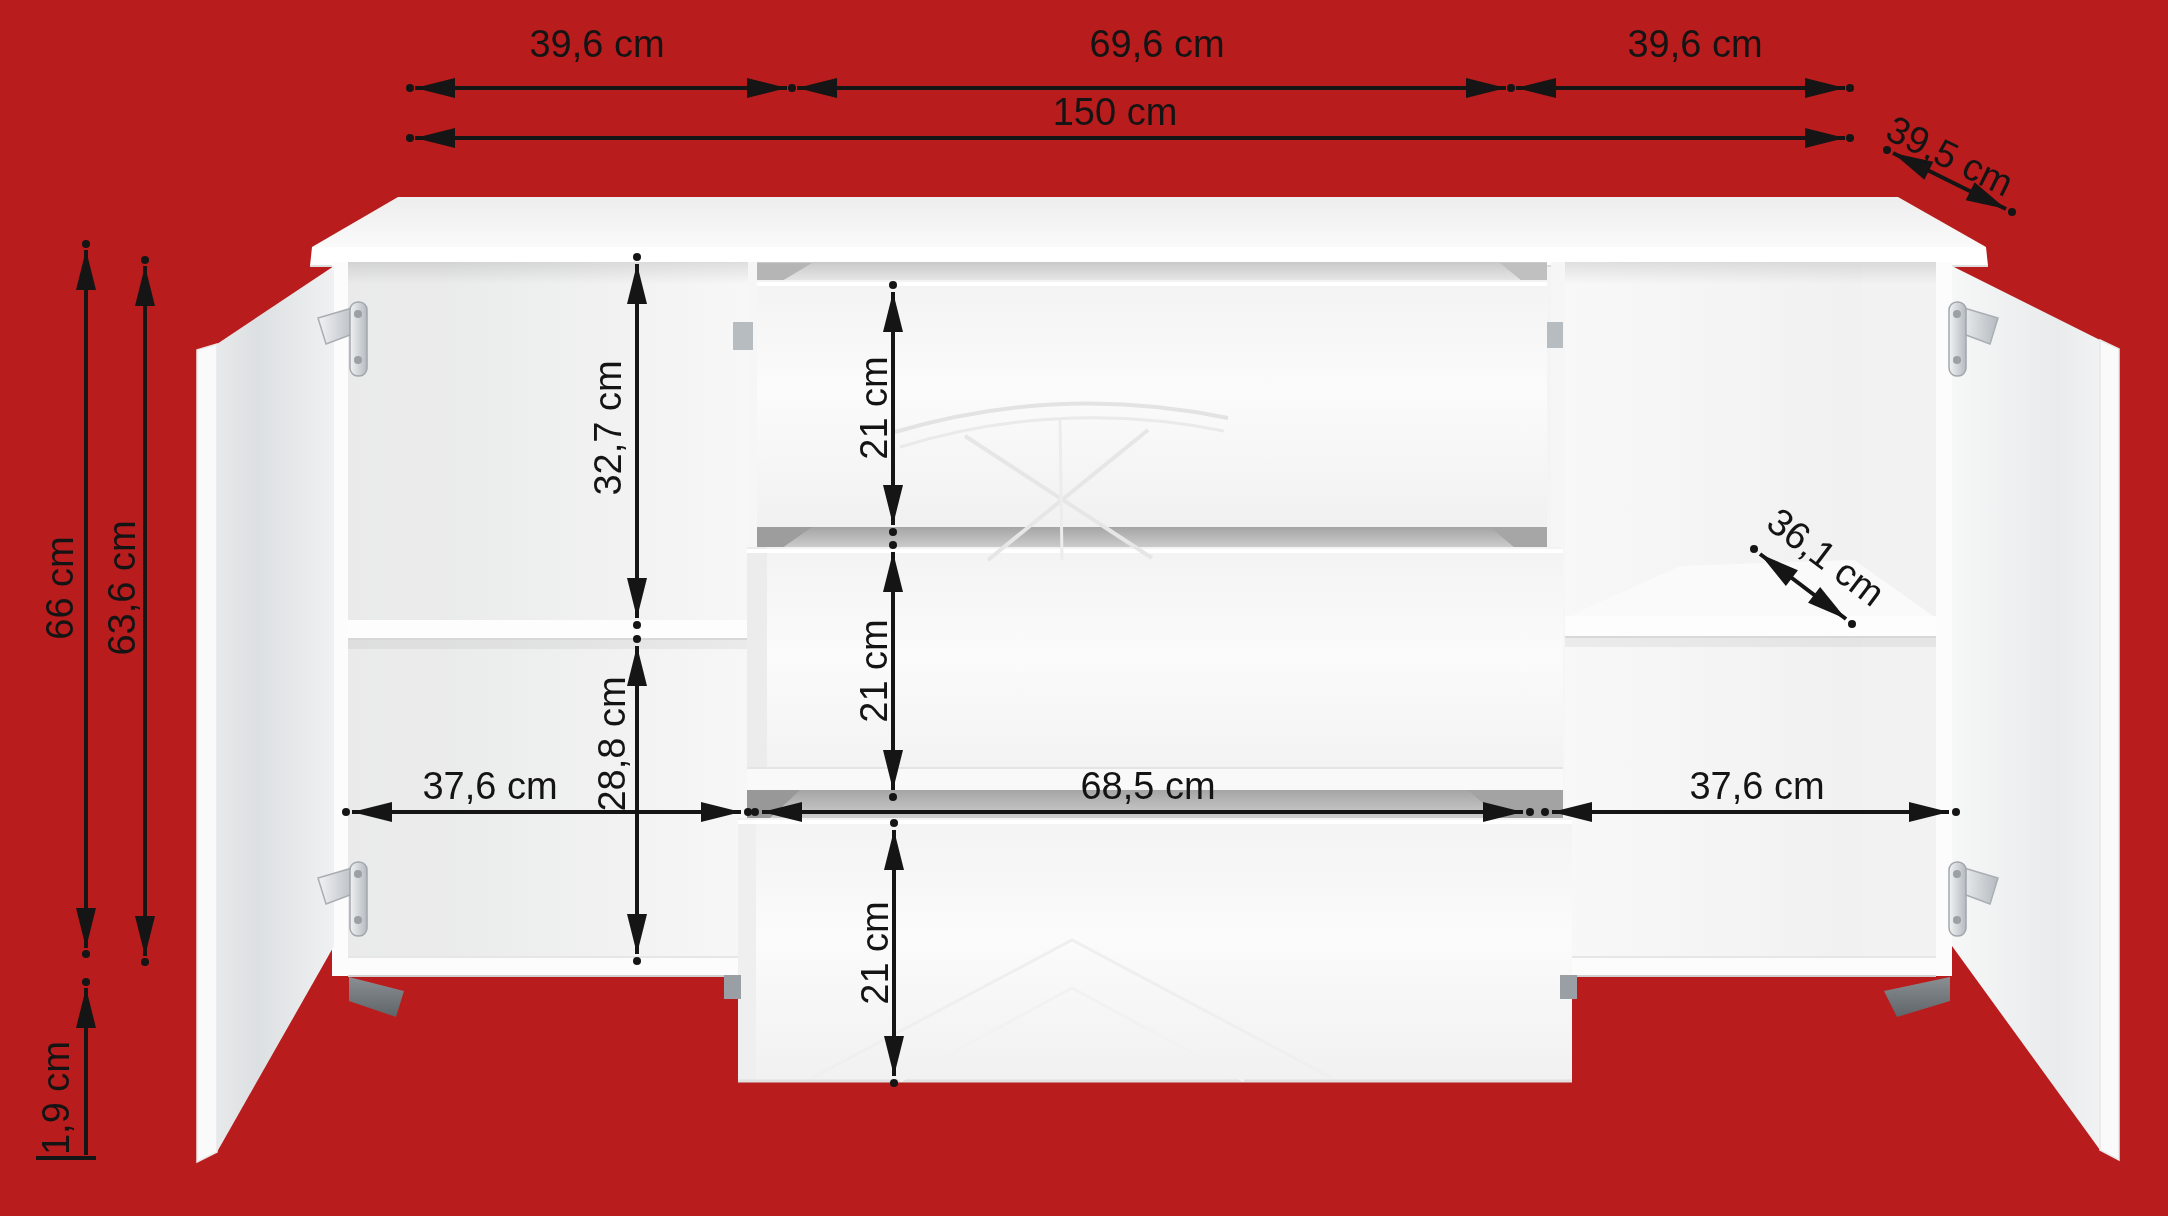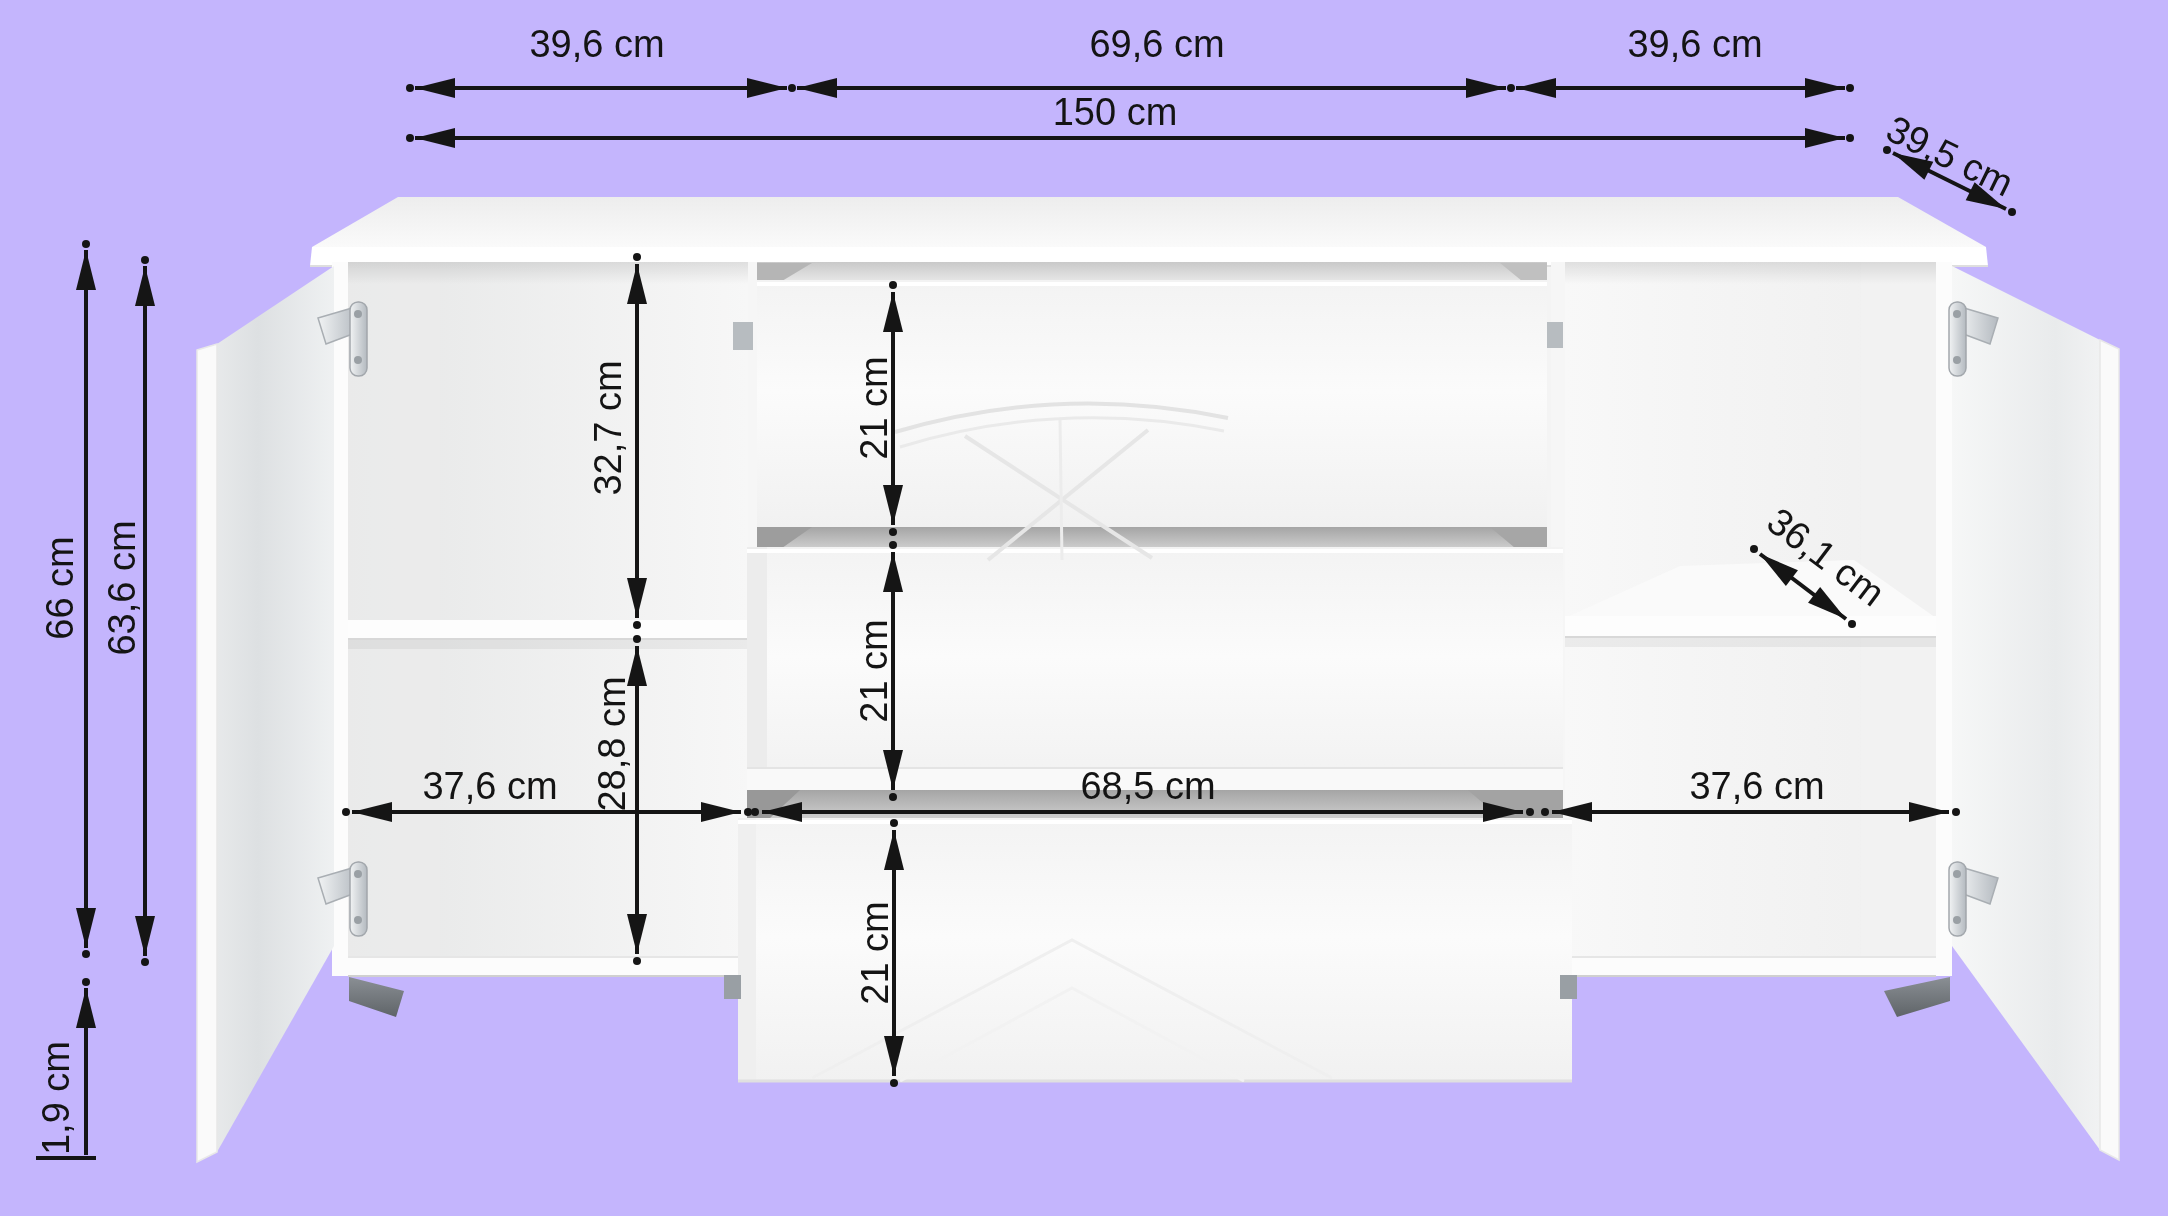--- a/index.html
+++ b/index.html
@@ -1,16 +1,16 @@
 <!DOCTYPE html>
 <html><head>
 <meta charset="utf-8">
 <style>
   html,body{margin:0;padding:0;background:#ffffff;}
-  .stage{position:relative;width:2168px;height:1216px;background:#c4b5fd;overflow:hidden;}
+  .stage{position:relative;width:2168px;height:1216px;background:#b91c1c;overflow:hidden;}
   svg{display:block;}
   .dimtext{font-family:"Liberation Sans","DejaVu Sans",sans-serif;font-size:38px;fill:#141414;
            text-anchor:middle;dominant-baseline:central;}
   .dimline{stroke:#151515;stroke-width:4;fill:none;}
 </style>
 </head>
 <body>
 
 <div class="stage">
 <svg width="2168" height="1216" viewBox="0 0 2168 1216" xmlns="http://www.w3.org/2000/svg">

